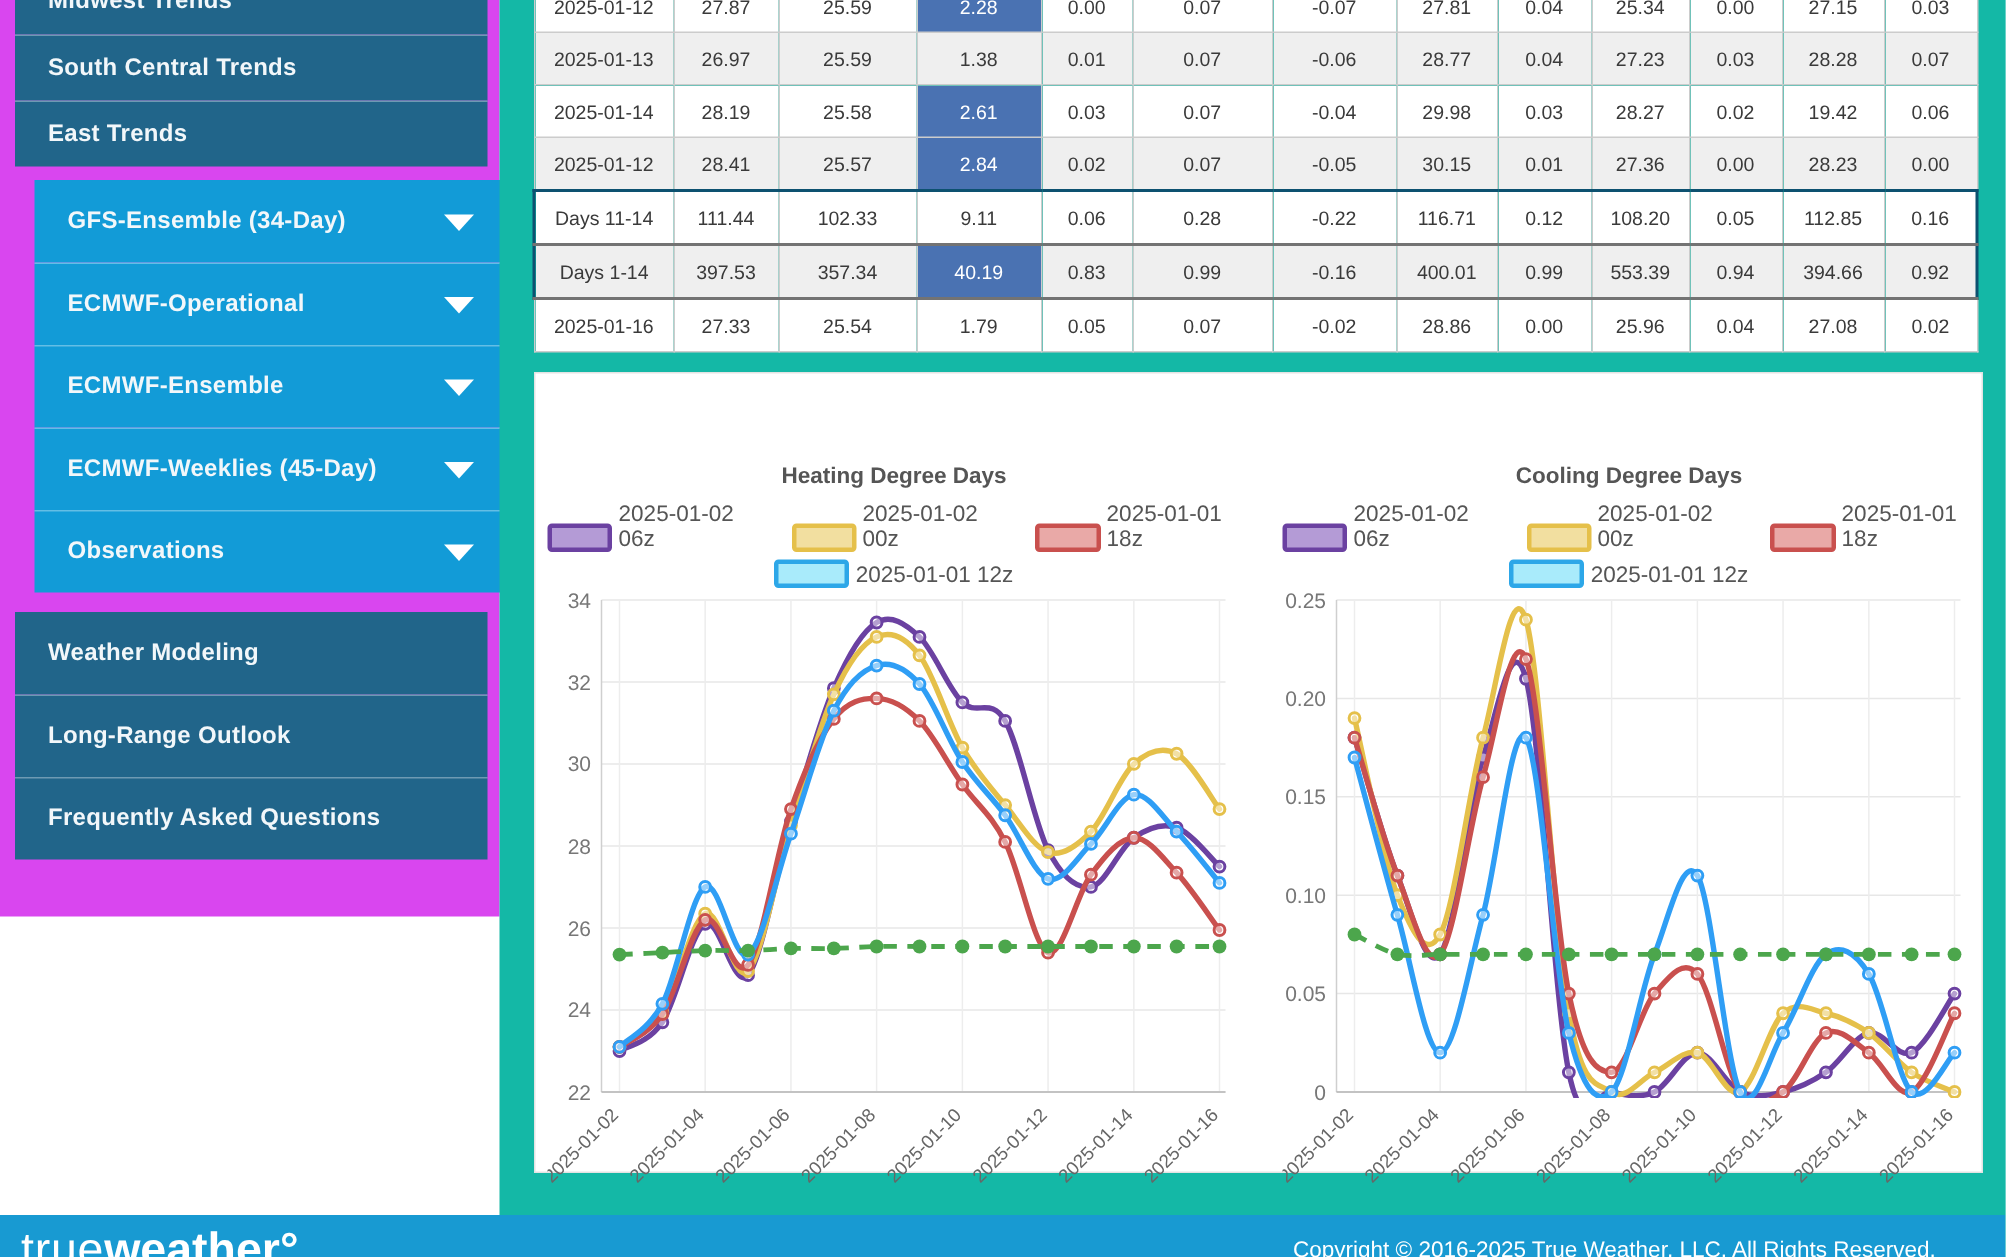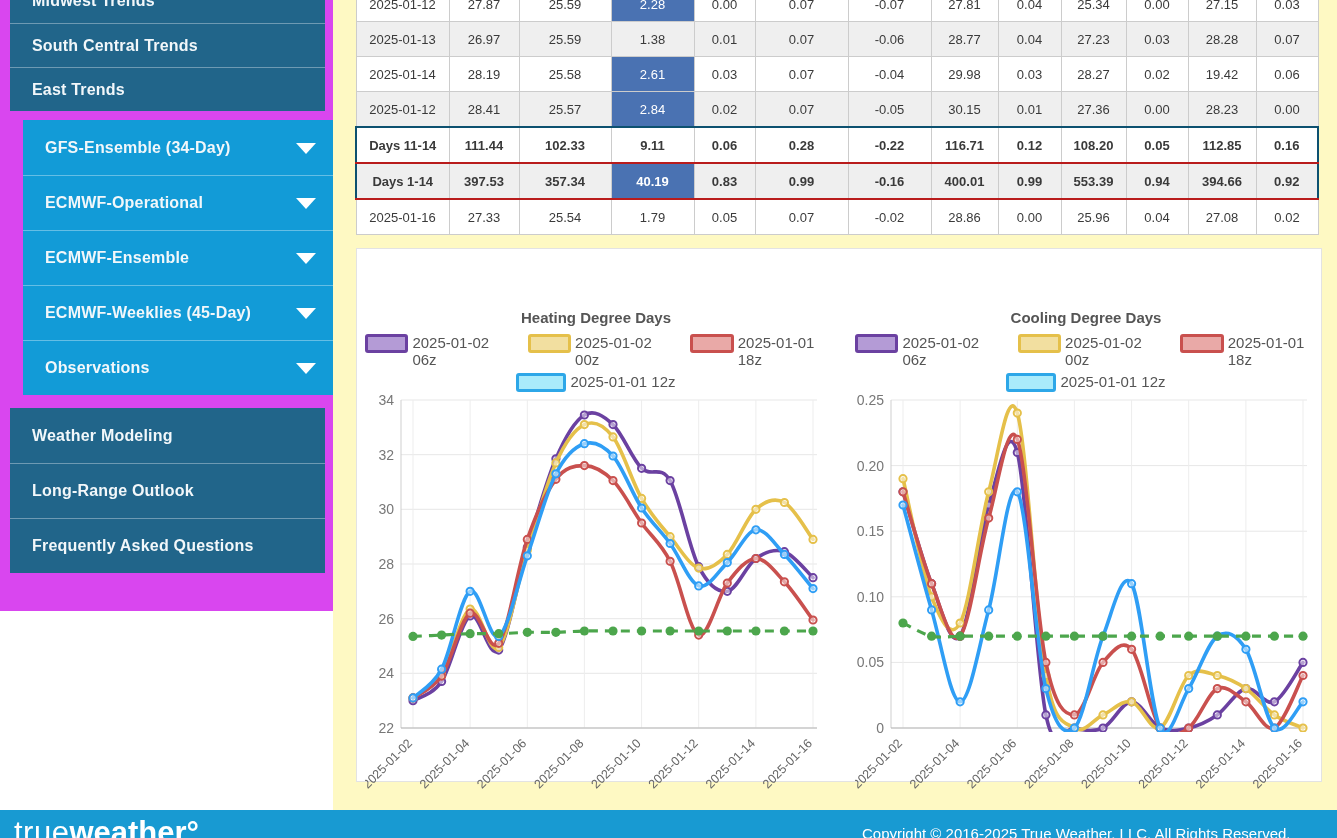--- a/index.html
+++ b/index.html
@@ -22,41 +22,41 @@
   .nav-item.teal{background:#21658a;}
   .nav-item.blue{background:#129bd7;height:55px;}
   .nav-item.tall{height:55px;}
   .nav-item + .nav-item{border-top:1px solid rgba(255,255,255,.35);}
   .chevron{
     position:absolute;right:22px;top:50%;margin-top:-5px;width:0;height:0;
     border-left:10px solid transparent;border-right:10px solid transparent;
     border-top:11px solid #ffffff;
   }
   
-  .main{position:absolute;left:333px;top:0;width:1004px;height:810px;background:#fef9c3;}
+  .main{position:absolute;left:333px;top:0;width:1004px;height:810px;background:#14b8a6;}
   
   .table-wrap{position:absolute;left:22px;top:-14px;}
   table.dd{border-collapse:collapse;table-layout:fixed;width:962px;font-size:13px;color:#3a3a3a;}
   table.dd td{border:1px solid #cccccc;text-align:center;height:34px;padding:0;overflow:hidden;white-space:nowrap;}
   tr.row-even td{background:#ffffff;}
   tr.row-odd td{background:#efefef;}
-  tr.emph td{font-weight:bold;border-top:2px solid #0d5170;border-bottom:2px solid #b91c1c;}
+  tr.emph td{font-weight:normal;border-top:2px solid #0d5170;border-bottom:2px solid #737373;}
   tr.emph td:first-child{border-left:2px solid #0d5170;}
   tr.emph td:last-child{border-right:2px solid #0d5170;}
   table.dd td.hl{background:#4a72b2 !important;color:#ffffff;}
   
   .charts-panel{position:absolute;left:23px;top:248px;width:964px;height:532px;
     border:1px solid #e3e3e3;background:#fff;}
   .chart-block{position:absolute;top:36px;width:462px;}
   #chart-heating{left:8px;}
   #chart-cooling{left:498px;}
   .chart-title{text-align:center;font-size:15px;font-weight:bold;color:#555;height:24px;line-height:24px;margin-top:21px;}
   .legend{display:flex;flex-direction:column;align-items:center;gap:5px;margin:4px 0 2px 0;}
   .legend-row{display:flex;justify-content:center;gap:26px;}
-  .legend-item{display:flex;align-items:flex-start;gap:4px;cursor:pointer;}
+  .legend-item{display:flex;align-items:flex-end;gap:4px;cursor:pointer;}
   .legend-swatch{width:44px;height:13px;border-radius:3px;border:3px solid #000;box-sizing:content-box;}
   .legend-label{font-size:15px;color:#555;}
   svg.plot{display:block;}
   
   .footer{position:absolute;left:0;top:810px;width:1337px;height:60px;background:#189ad2;z-index:5;}
   .logo{position:absolute;left:14px;top:7px;color:#fff;font-size:31px;line-height:31px;cursor:pointer;}
   .logo .thin{font-weight:normal;letter-spacing:.5px;}
   .logo .bold{font-weight:bold;}
   .copyright{position:absolute;left:862px;top:15px;color:#fff;font-size:15px;}
 </style>

